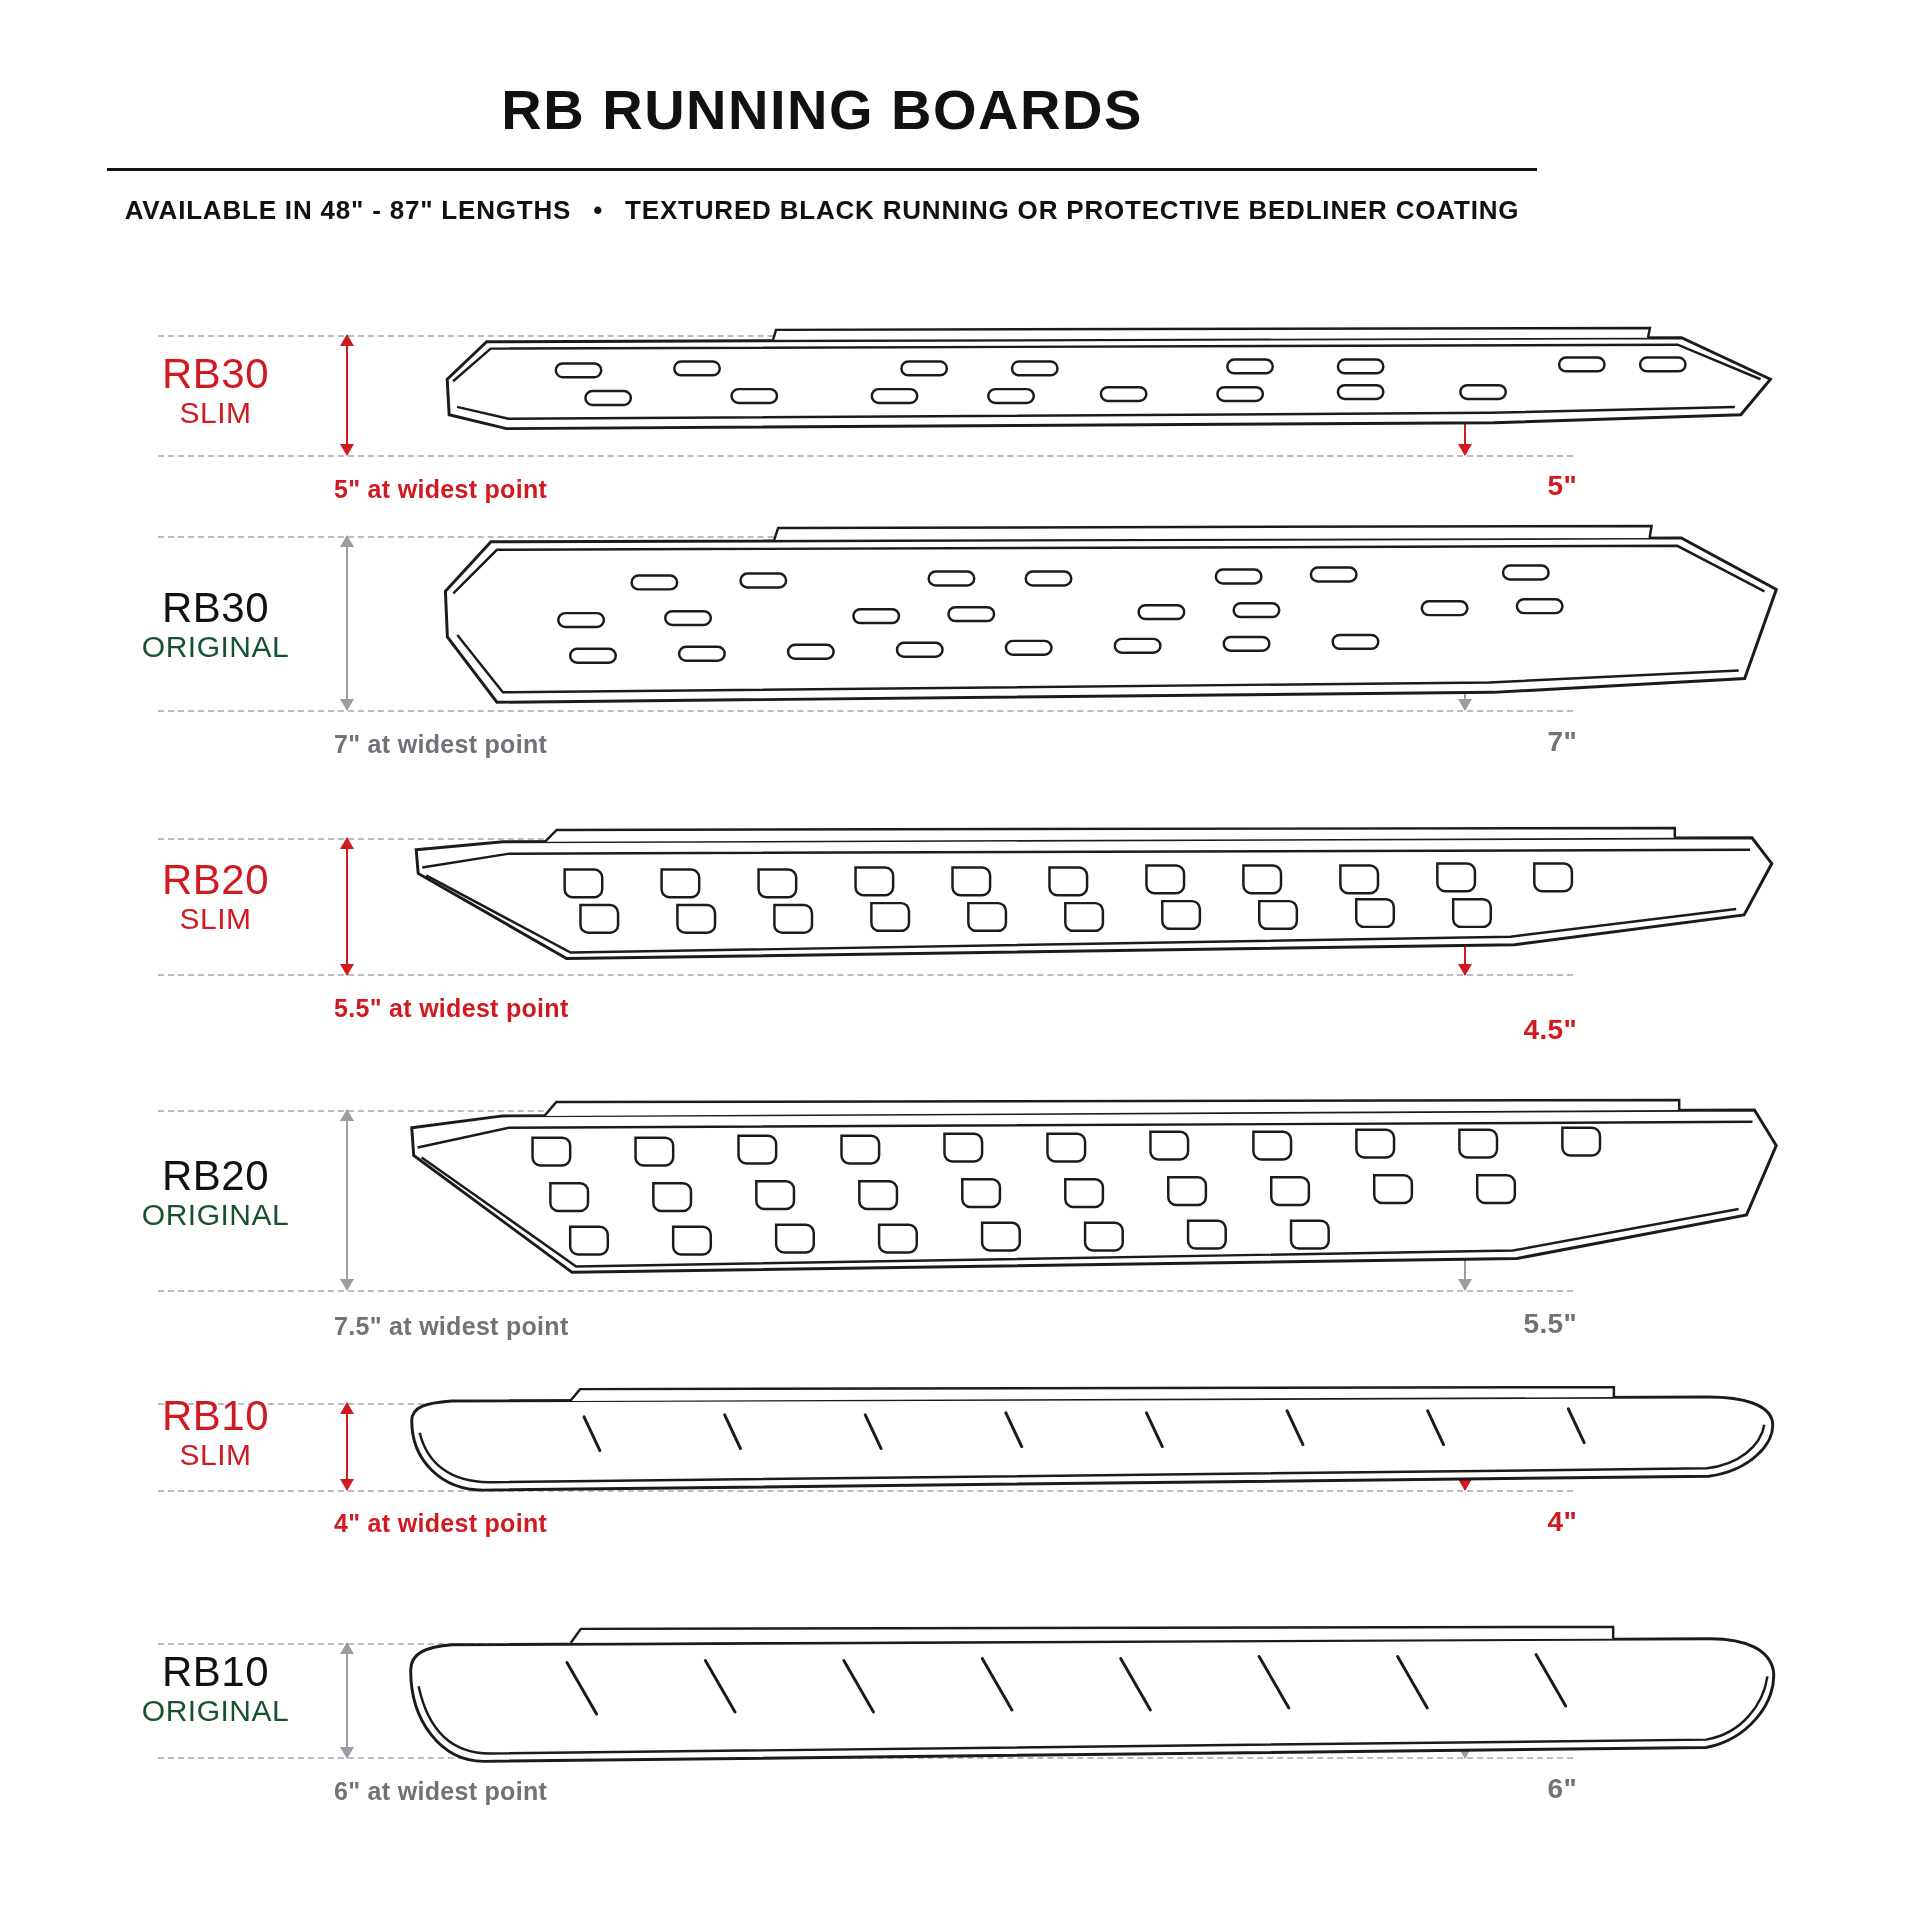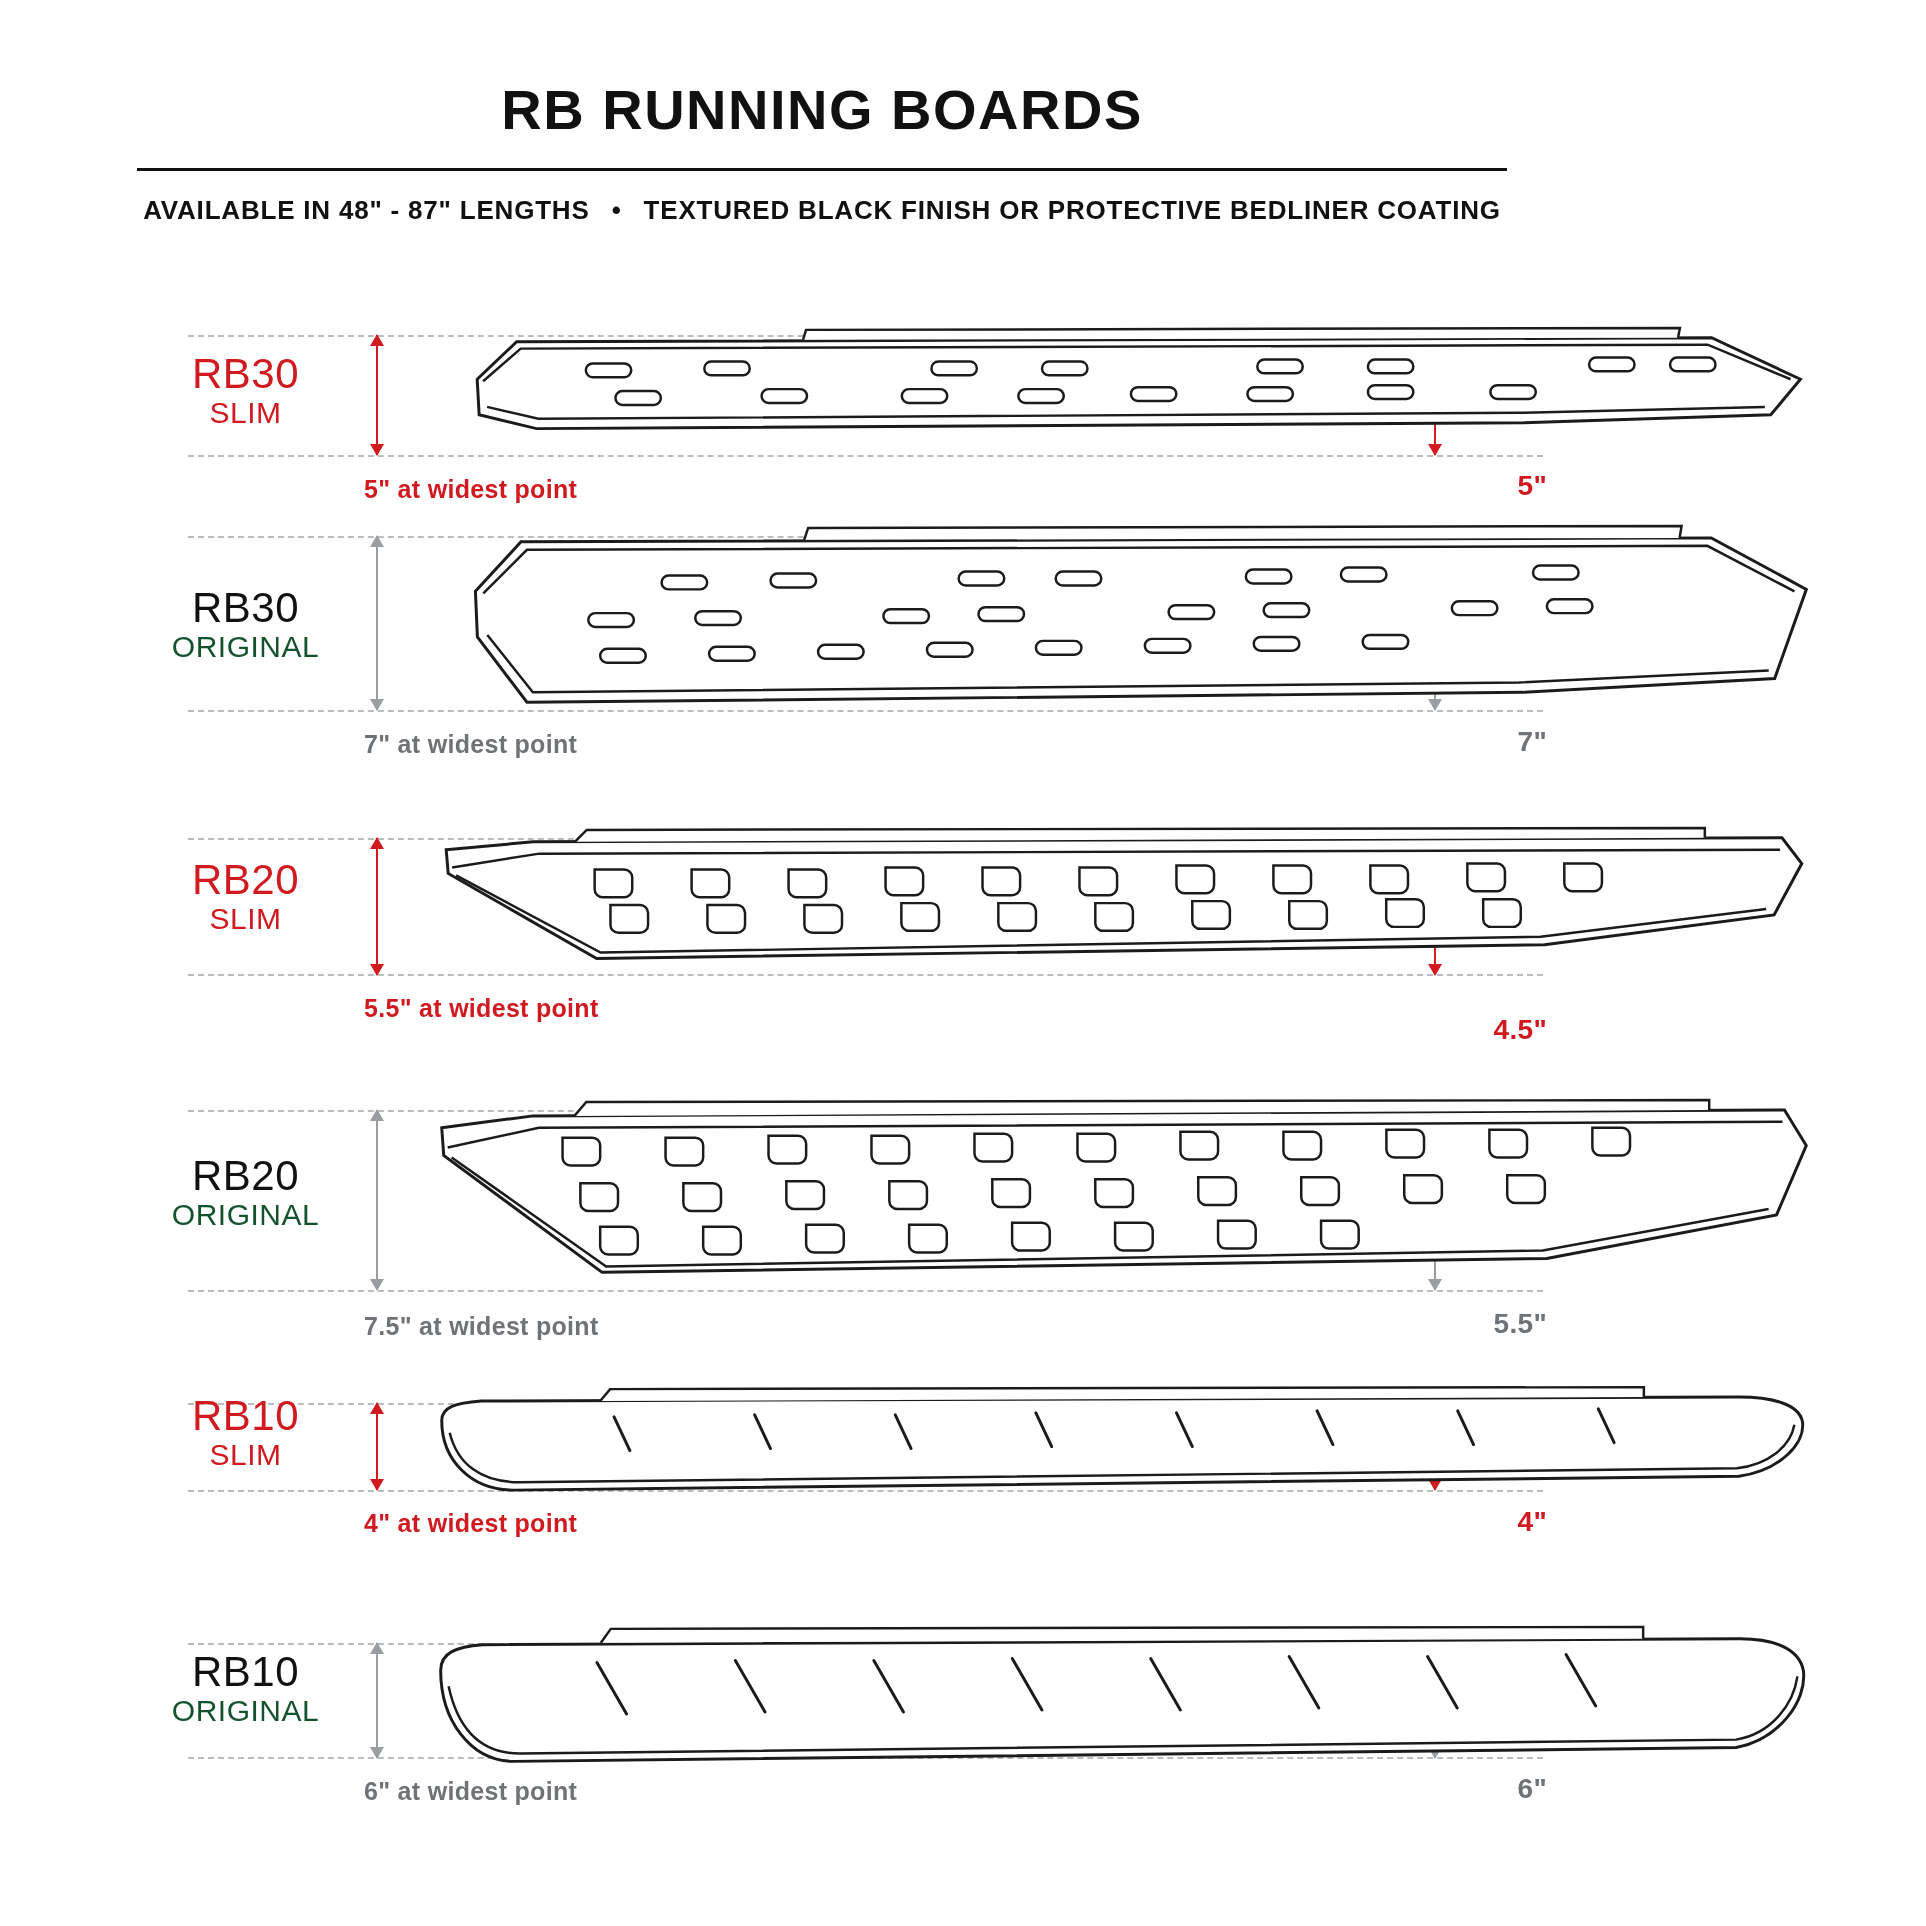--- a/index.html
+++ b/index.html
@@ -12,21 +12,21 @@
     height: 1927px;
     font-family: "Liberation Sans", sans-serif;
     color: #1b1b1b;
     overflow: hidden;
   }
   .page {
     position: relative;
     width: 1644px;
     height: 1927px;
     box-sizing: border-box;
-    padding: 0 89px;
+    padding: 0 59px;
   }
 
   
   .header {
     padding-top: 77px;
   }
   .title {
     text-align: center;
     font-size: 56px;
     font-weight: bold;
@@ -162,21 +162,21 @@
 <body>
 
 <div class="page">
 
   <div class="header">
     <div class="title">RB RUNNING BOARDS</div>
     <div class="rule"></div>
     <div class="subtitle">
       <span>AVAILABLE IN 48" - 87" LENGTHS</span>
       <span class="dot">•</span>
-      <span>TEXTURED BLACK FINISH OR PROTECTIVE BEDLINER COATING</span>
+      <span>TEXTURED BLACK RUNNING OR PROTECTIVE BEDLINER COATING</span>
     </div>
   </div>
 
   <div class="rows">
 
     <div class="row" style="height:244px;">
       <div class="row-inner">
         <div class="dash" style="top:63px;"></div>
         <div class="dash" style="top:183px;"></div>
 

